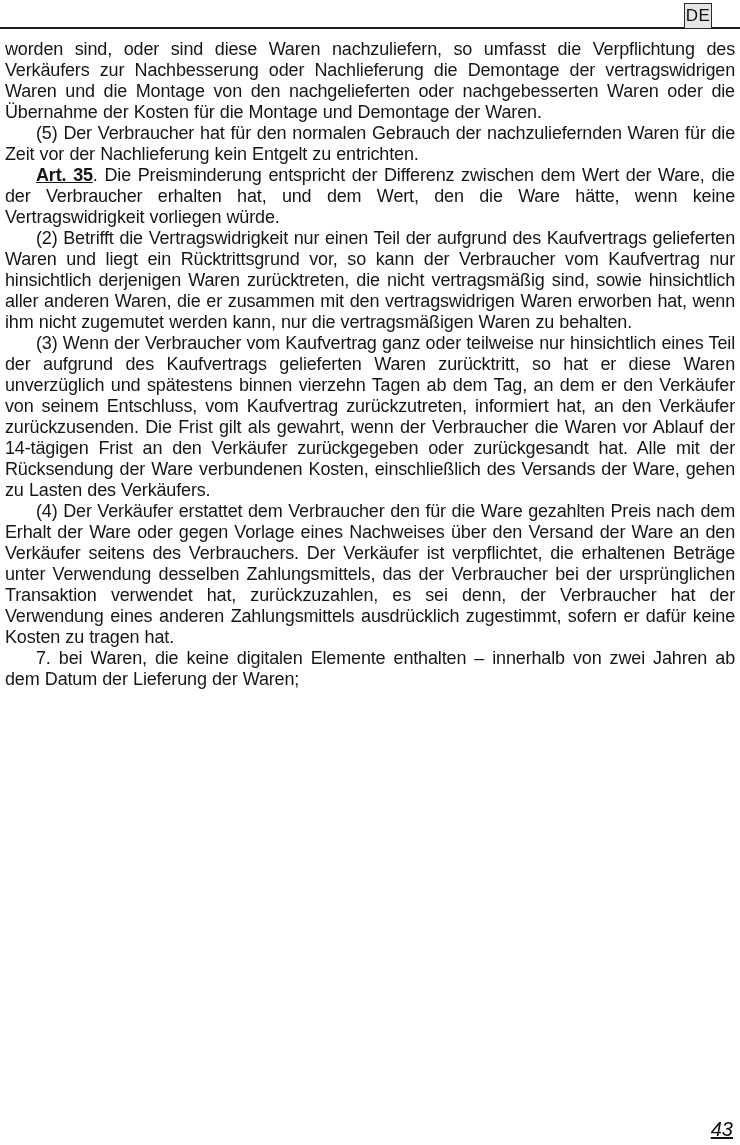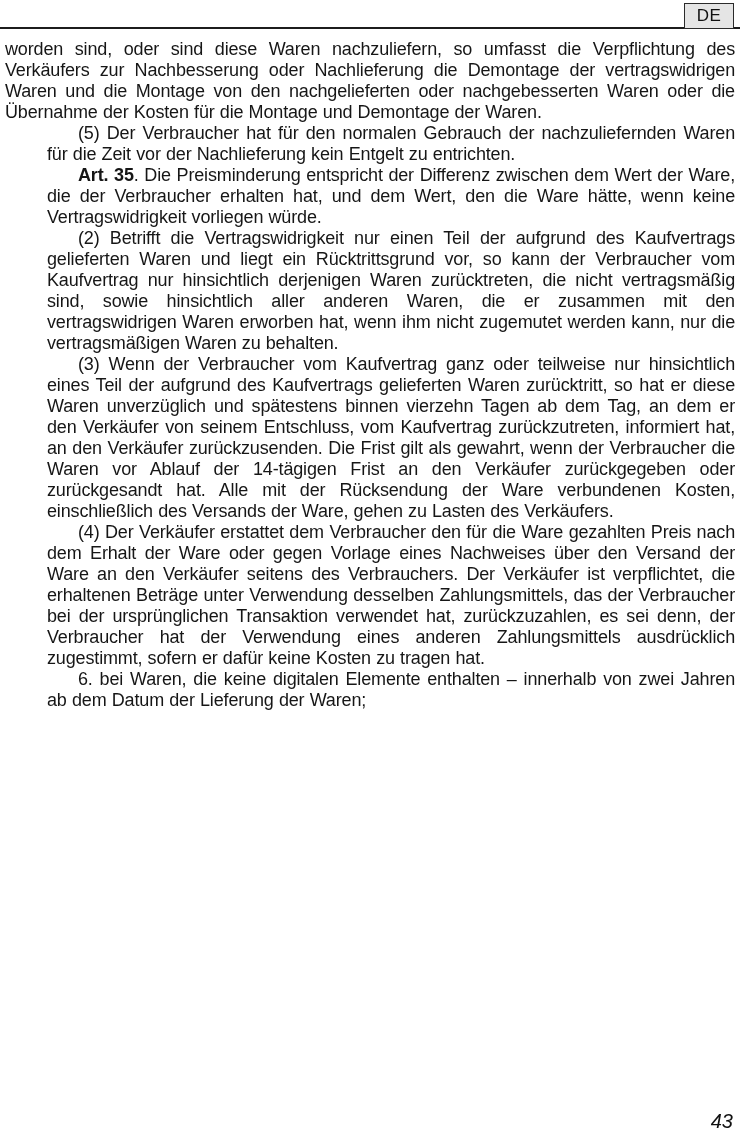--- a/index.html
+++ b/index.html
@@ -20,21 +20,21 @@
     top: 27px;
     left: 0;
     width: 740px;
     height: 0;
     border-top: 2px solid #1c1c1c;
   }
   .lang-badge {
     position: absolute;
     top: 3px;
     left: 684px;
-    width: 50px;
+    width: 28px;
     height: 26px;
     box-sizing: border-box;
     background: #e5e5e5;
     border: 1.5px solid #2b2b2b;
     display: flex;
     align-items: center;
     justify-content: center;
     font-size: 17px;
     font-weight: 500;
     letter-spacing: 0.5px;
@@ -50,44 +50,45 @@
     text-align: justify;
     letter-spacing: -0.15px;
     word-spacing: 0.02em;
   }
   .content p {
     margin: 0;
     padding: 0;
   }
   .content p.indent {
     text-indent: 31px;
-    margin-left: 42px;
   }
   .content b {
     font-weight: 700;
+    text-decoration: underline;
   }
   .page-number {
     position: absolute;
     right: 7px;
-    bottom: 12px;
+    bottom: 4px;
     font-size: 20px;
     font-style: italic;
     color: #111;
+    text-decoration: underline;
   }
 </style>
 </head>
 <body>
 
 <div class="header-rule"></div>
 
 <div class="lang-badge">DE</div>
 
 <main class="content" id="document-body">
     <p class="">worden sind, oder sind diese Waren nachzuliefern, so umfasst die Verpflichtung des Verkäufers zur Nachbesserung oder Nachlieferung die Demontage der vertragswidrigen Waren und die Montage von den nachgelieferten oder nachgebesserten Waren oder die Übernahme der Kosten für die Montage und Demontage der Waren.</p>
     <p class="indent">(5) Der Verbraucher hat für den normalen Gebrauch der nachzuliefernden Waren für die Zeit vor der Nachlieferung kein Entgelt zu entrichten.</p>
     <p class="indent"><b>Art. 35</b>. Die Preisminderung entspricht der Differenz zwischen dem Wert der Ware, die der Verbraucher erhalten hat, und dem Wert, den die Ware hätte, wenn keine Vertragswidrigkeit vorliegen würde.</p>
     <p class="indent">(2) Betrifft die Vertragswidrigkeit nur einen Teil der aufgrund des Kaufvertrags gelieferten Waren und liegt ein Rücktrittsgrund vor, so kann der Verbraucher vom Kaufvertrag nur hinsichtlich derjenigen Waren zurücktreten, die nicht vertragsmäßig sind, sowie hinsichtlich aller anderen Waren, die er zusammen mit den vertragswidrigen Waren erworben hat, wenn ihm nicht zugemutet werden kann, nur die vertragsmäßigen Waren zu behalten.</p>
     <p class="indent">(3) Wenn der Verbraucher vom Kaufvertrag ganz oder teilweise nur hinsichtlich eines Teil der aufgrund des Kaufvertrags gelieferten Waren zurücktritt, so hat er diese Waren unverzüglich und spätestens binnen vierzehn Tagen ab dem Tag, an dem er den Verkäufer von seinem Entschluss, vom Kaufvertrag zurückzutreten, informiert hat, an den Verkäufer zurückzusenden. Die Frist gilt als gewahrt, wenn der Verbraucher die Waren vor Ablauf der 14-tägigen Frist an den Verkäufer zurückgegeben oder zurückgesandt hat. Alle mit der Rücksendung der Ware verbundenen Kosten, einschließlich des Versands der Ware, gehen zu Lasten des Verkäufers.</p>
     <p class="indent">(4) Der Verkäufer erstattet dem Verbraucher den für die Ware gezahlten Preis nach dem Erhalt der Ware oder gegen Vorlage eines Nachweises über den Versand der Ware an den Verkäufer seitens des Verbrauchers. Der Verkäufer ist verpflichtet, die erhaltenen Beträge unter Verwendung desselben Zahlungsmittels, das der Verbraucher bei der ursprünglichen Transaktion verwendet hat, zurückzuzahlen, es sei denn, der Verbraucher hat der Verwendung eines anderen Zahlungsmittels ausdrücklich zugestimmt, sofern er dafür keine Kosten zu tragen hat.</p>
-    <p class="indent">6. bei Waren, die keine digitalen Elemente enthalten – innerhalb von zwei Jahren ab dem Datum der Lieferung der Waren;</p>
+    <p class="indent">7. bei Waren, die keine digitalen Elemente enthalten – innerhalb von zwei Jahren ab dem Datum der Lieferung der Waren;</p>
   </main>
 
 <div class="page-number">43</div>
 
 </body></html>

